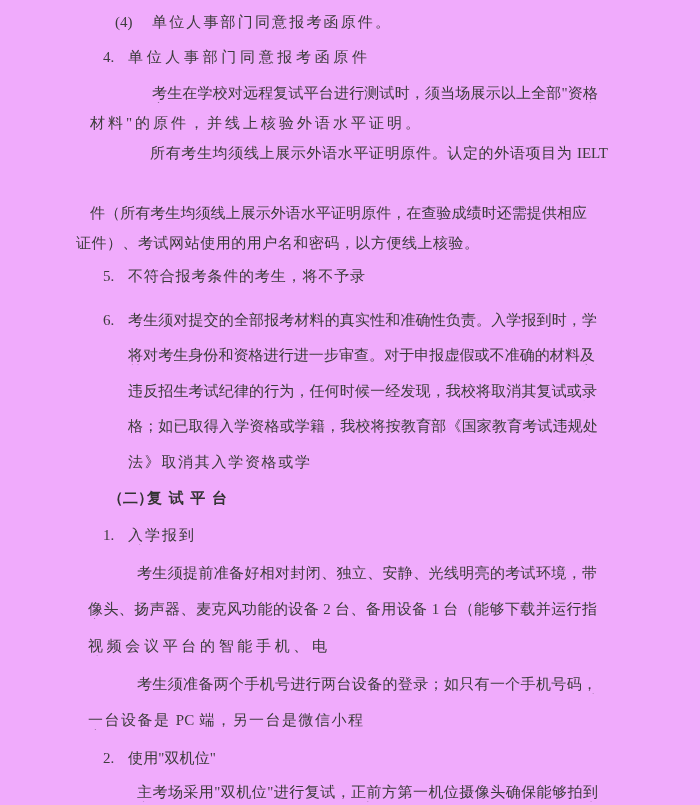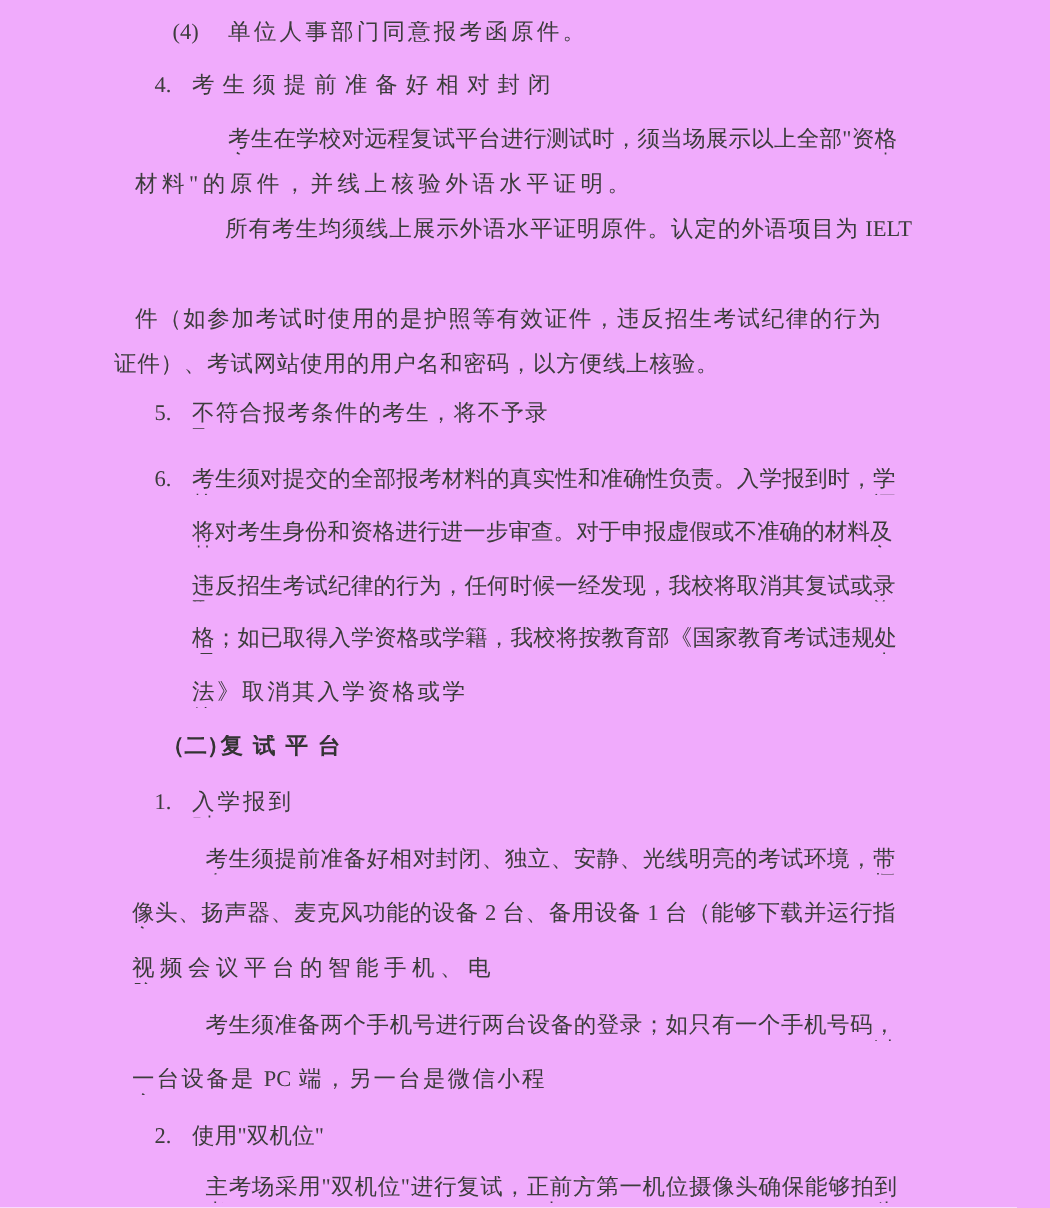--- a/index.html
+++ b/index.html
@@ -49,27 +49,27 @@
 </head>
 <body>
 
 <div id="page">
 
   <div class="line" style="top:14px;left:115px">
     <span class="marker" style="width:37px">(4)</span><span class="txt just" style="width:238px">单位人事部门同意报考函原件。</span>
   </div>
 
   <div class="line" style="top:49px;left:103px">
-    <span class="marker" style="width:25px">4.</span><span class="txt just" style="width:239px">考生须提前准备好相对封闭</span>
+    <span class="marker" style="width:25px">4.</span><span class="txt just" style="width:239px">单位人事部门同意报考函原件</span>
   </div>
 
   <div class="line just" style="top:85px;left:152px;width:446px">考生在学校对远程复试平台进行测试时，须当场展示以上全部"资格审查</div>
   <div class="line just" style="top:115px;left:90px;width:330px">材料"的原件，并线上核验外语水平证明。</div>
   <div class="line just" style="top:145px;left:150px;width:458px">所有考生均须线上展示外语水平证明原件。认定的外语项目为 IELTS、</div>
-  <div class="line just" style="top:205px;left:90px;width:497px">件（如参加考试时使用的是护照等有效证件，违反招生考试纪律的行为</div>
+  <div class="line just" style="top:205px;left:90px;width:497px">件（所有考生均须线上展示外语水平证明原件，在查验成绩时还需提供相应</div>
   <div class="line just" style="top:235px;left:76px;width:403px">证件）、考试网站使用的用户名和密码，以方便线上核验。</div>
 
   <div class="line" style="top:268px;left:103px">
     <span class="marker" style="width:25px">5.</span><span class="txt just" style="width:237px">不符合报考条件的考生，将不予录取。</span>
   </div>
 
   <div class="line" style="top:312px;left:103px">
     <span class="marker" style="width:25px">6.</span><span class="txt just" style="width:469px">考生须对提交的全部报考材料的真实性和准确性负责。入学报到时，学校还</span>
   </div>
   <div class="line just" style="top:347px;left:128px;width:467px">将对考生身份和资格进行进一步审查。对于申报虚假或不准确的材料及其它</div>

